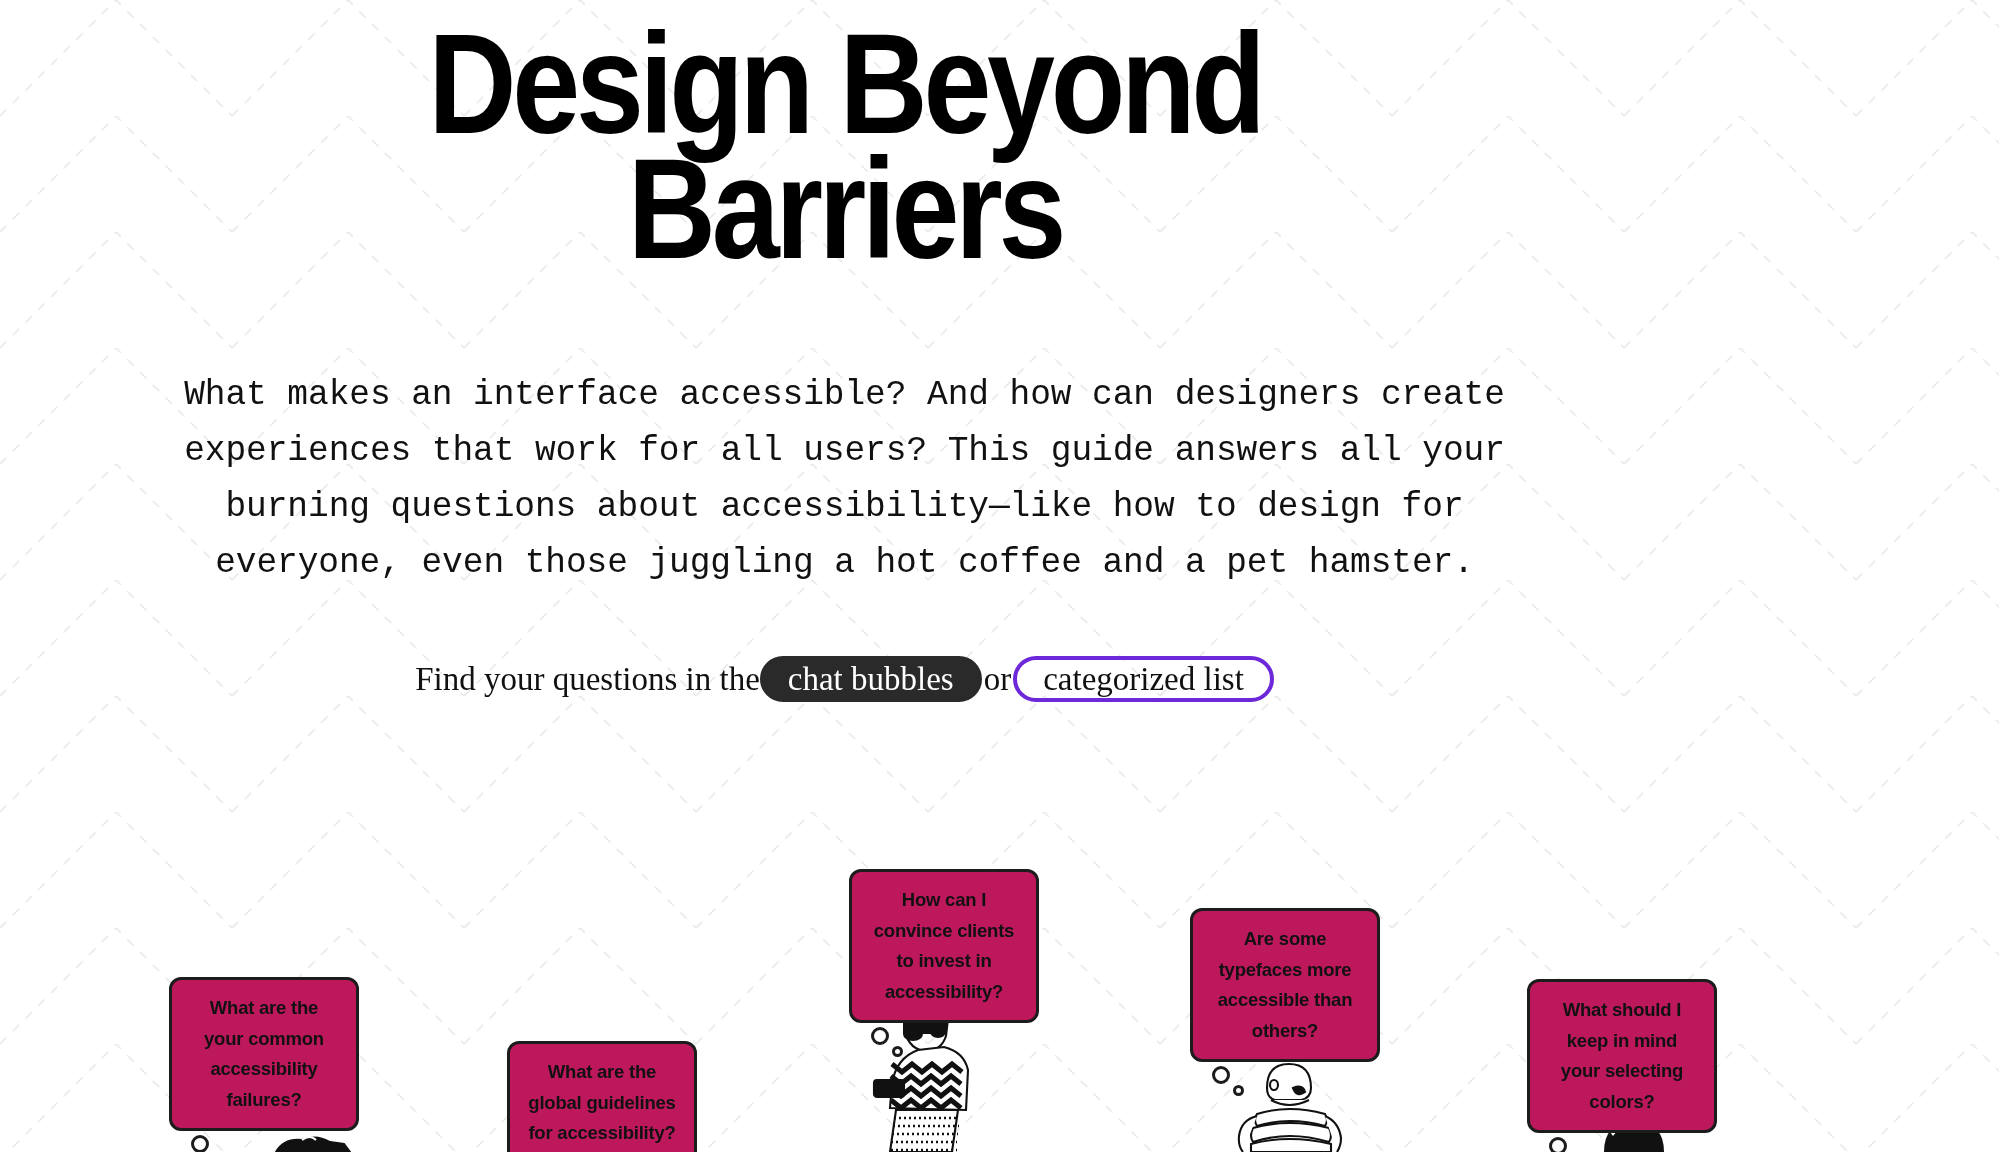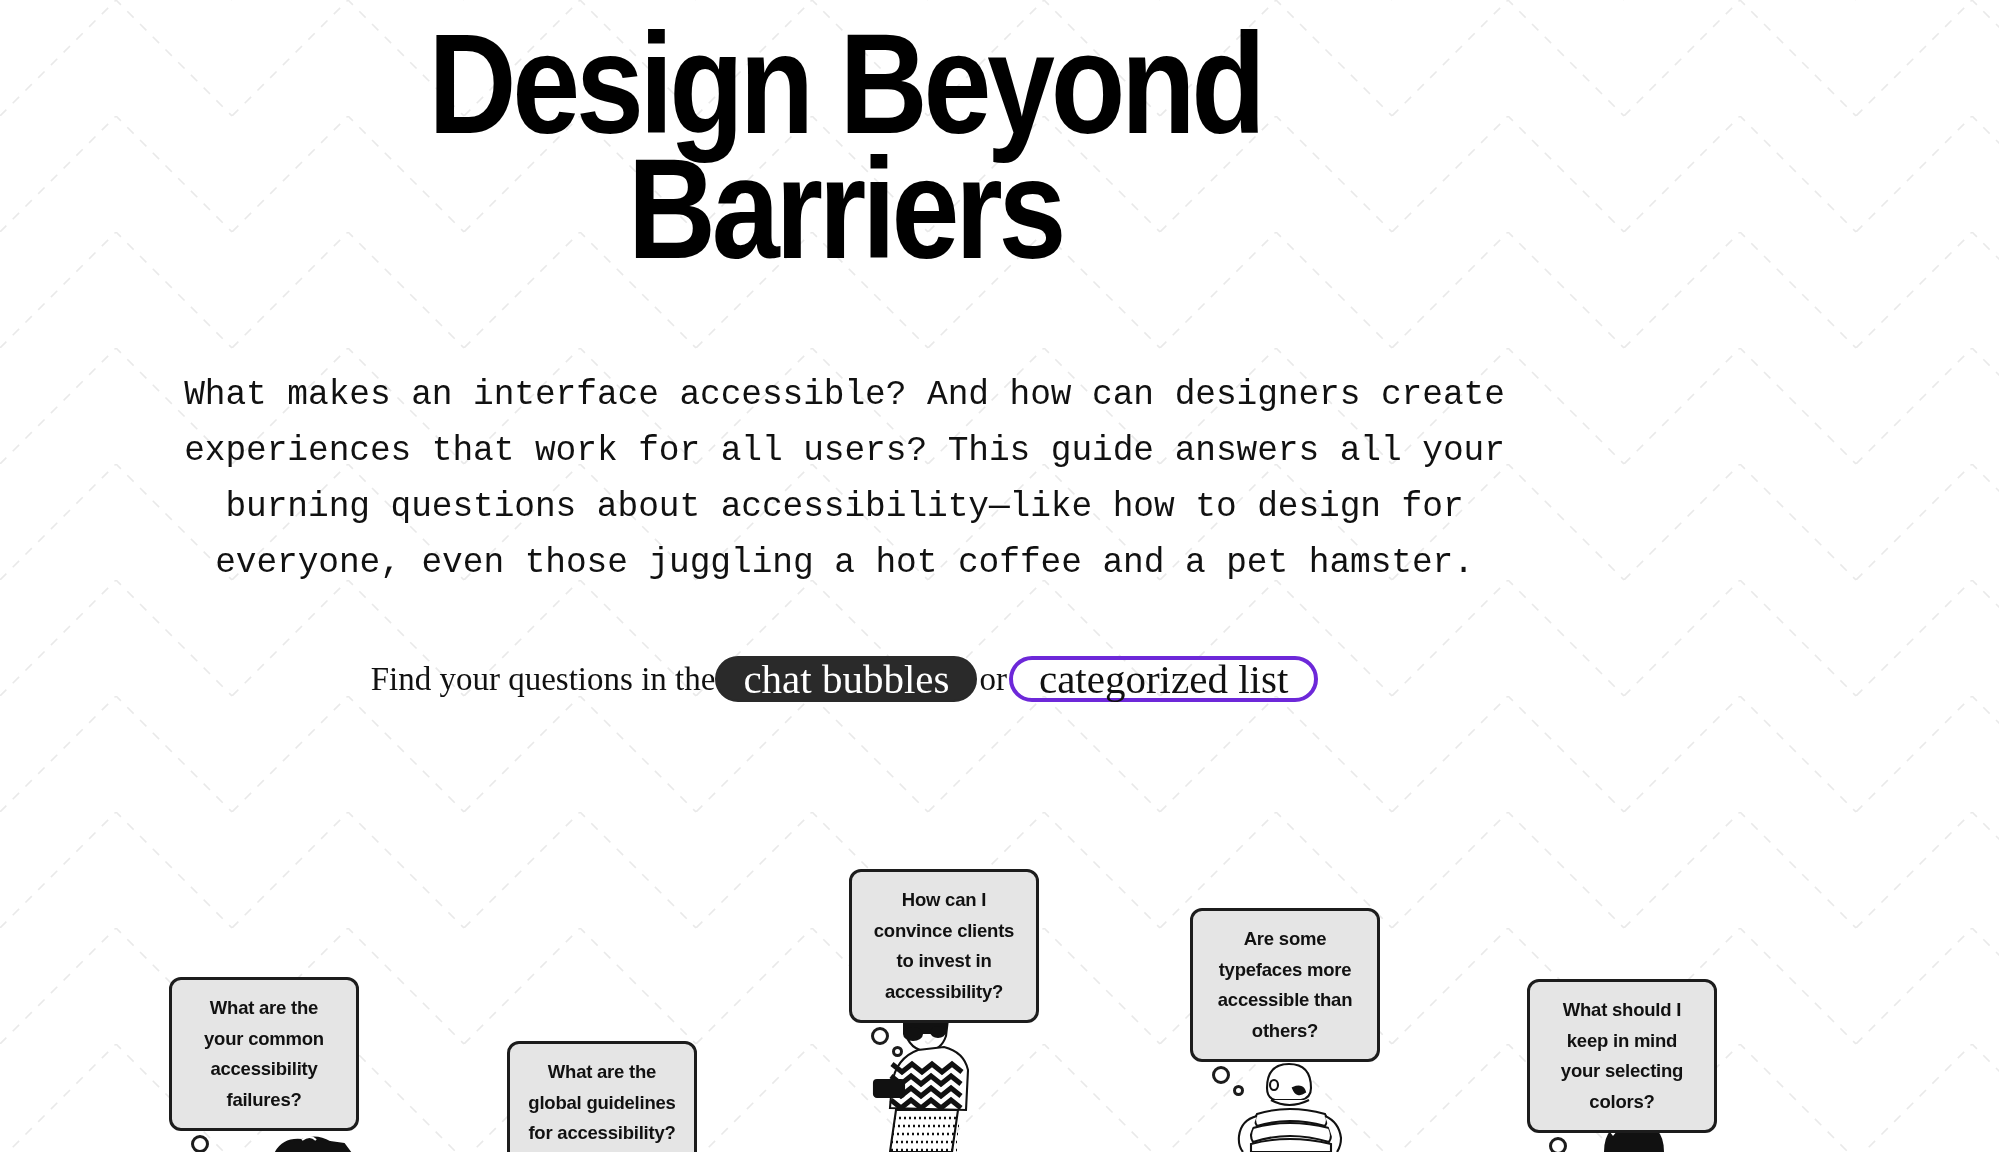--- a/index.html
+++ b/index.html
@@ -78,21 +78,21 @@
   .find-or { padding: 0 2px; }
 
   .pill {
     display: inline-flex;
     align-items: center;
     justify-content: center;
     height: 46px;
     padding: 0 26px;
     border-radius: 999px;
     font-family: "Liberation Serif", serif;
-    font-size: 41px;
+    font-size: 33px;
     line-height: 1;
     white-space: nowrap;
     cursor: pointer;
     user-select: none;
   }
 
   .pill--active {
     background: #2a2a2a;
     color: #ffffff;
     border: 2px solid #2a2a2a;
@@ -117,21 +117,21 @@
 
   .bubble {
     position: absolute;
     pointer-events: auto;
     cursor: pointer;
   }
 
   .bubble-box {
     border: 3px solid #1c1c1c;
     border-radius: 12px;
-    background: #e5e5e5;
+    background: #be185d;
     font-family: "Liberation Sans", sans-serif;
     font-weight: 700;
     font-size: 18.5px;
     line-height: 1.65;
     color: #111111;
     text-align: center;
     padding: 13px 16px;
     letter-spacing: -0.012em;
   }
 

